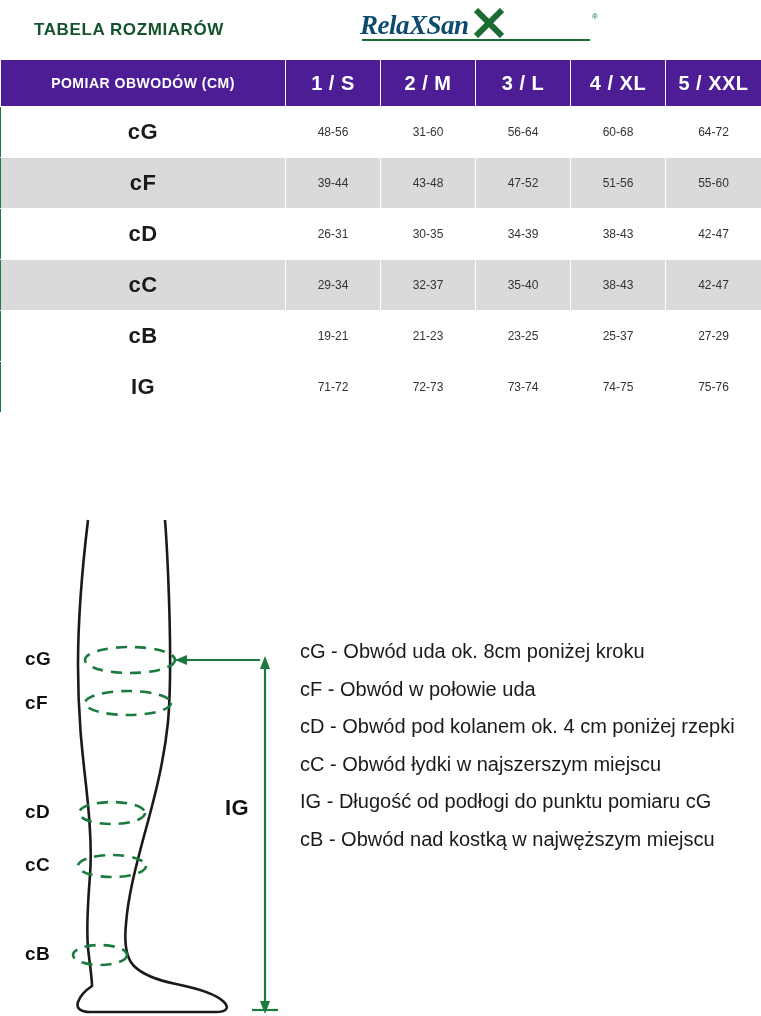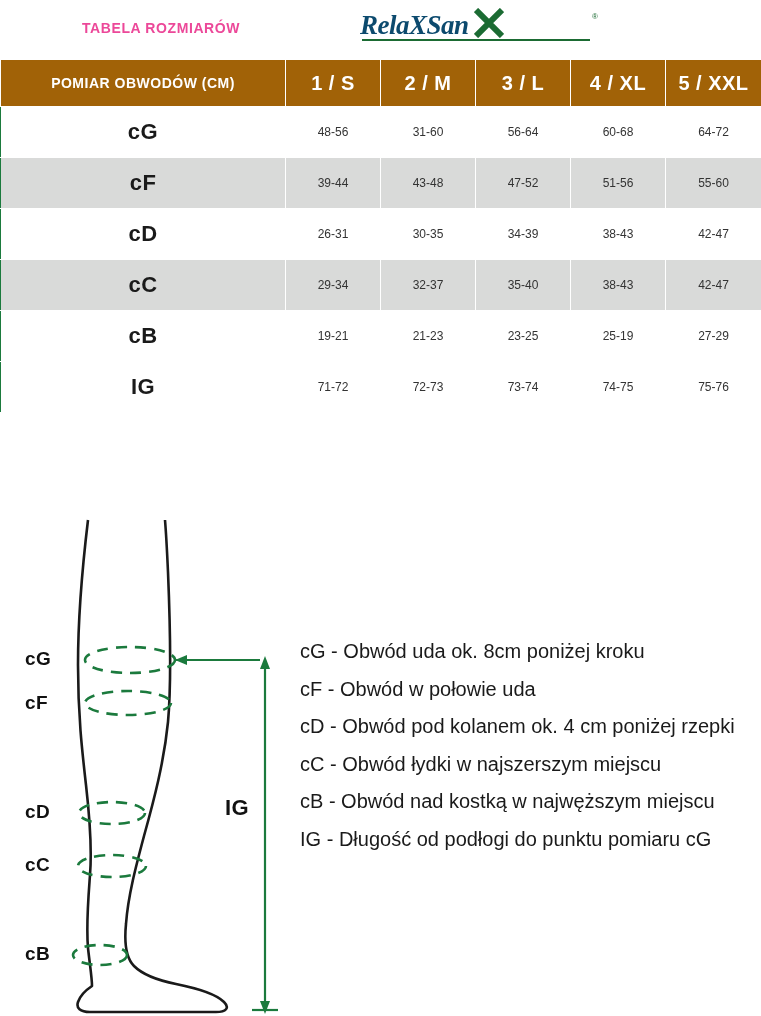--- a/index.html
+++ b/index.html
@@ -25,26 +25,25 @@
   .header {
     position: absolute;
     left: 0; top: 0;
     width: 761px;
     height: 52px;
   }
   .doc-title {
     position: absolute;
     left: 34px;
     top: 20px;
-    font-size: 14px;
+    font-size: 17px;
     font-weight: bold;
     letter-spacing: 0.6px;
-    color: #ec4899;
+    color: #14532d;
     text-transform: uppercase;
-    margin-left: 48px;
   }
   .logo {
     position: absolute;
     left: 360px;
     top: 6px;
     width: 250px;
     height: 36px;
   }
   .logo-text {
     position: absolute;
@@ -100,21 +99,21 @@
   table.size-table col.c4 { width: 95px; }
   table.size-table col.c5 { width: 96px; }
 
   table.size-table td {
     border: 1px solid #ffffff;
     text-align: center;
     vertical-align: middle;
     padding: 0;
   }
   tr.hdr td {
-    background: #a16207;
+    background: #4c1d95;
     color: #ffffff;
     height: 46px;
     font-weight: bold;
     font-size: 14.5px;
     letter-spacing: 0.6px;
     text-transform: uppercase;
   }
   tr.hdr td.label {
     font-size: 14px;
     letter-spacing: 0.5px;
@@ -251,21 +250,21 @@
           <td>35-40</td>
           <td>38-43</td>
           <td>42-47</td>
         </tr>
 
         <tr class="data odd">
           <td class="rowlabel">cB</td>
           <td>19-21</td>
           <td>21-23</td>
           <td>23-25</td>
-          <td>25-19</td>
+          <td>25-37</td>
           <td>27-29</td>
         </tr>
 
 
         <tr class="data odd">
           <td class="rowlabel">IG</td>
           <td>71-72</td>
           <td>72-73</td>
           <td>73-74</td>
           <td>74-75</td>
@@ -322,18 +321,18 @@
     <div class="meas-label" style="left:25px; top:354px;">cC</div>
     <div class="meas-label" style="left:25px; top:443px;">cB</div>
 
     <div class="ig-label">IG</div>
 
     <div class="legend">
       <div class="legend-line">cG - Obwód uda ok. 8cm poniżej kroku</div>
       <div class="legend-line">cF - Obwód w połowie uda</div>
       <div class="legend-line">cD - Obwód pod kolanem ok. 4 cm poniżej rzepki</div>
       <div class="legend-line">cC - Obwód łydki w najszerszym miejscu</div>
+      <div class="legend-line">IG - Długość od podłogi do punktu pomiaru cG</div>
       <div class="legend-line">cB - Obwód nad kostką w najwęższym miejscu</div>
-      <div class="legend-line">IG - Długość od podłogi do punktu pomiaru cG</div>
     </div>
   </div>
 
 </div>
 
 </body></html>

